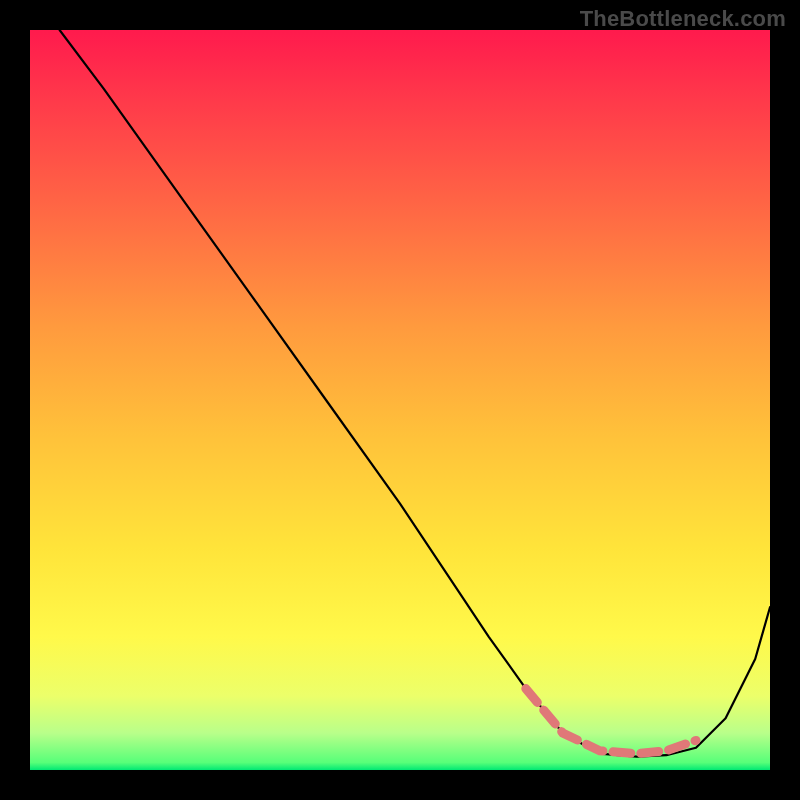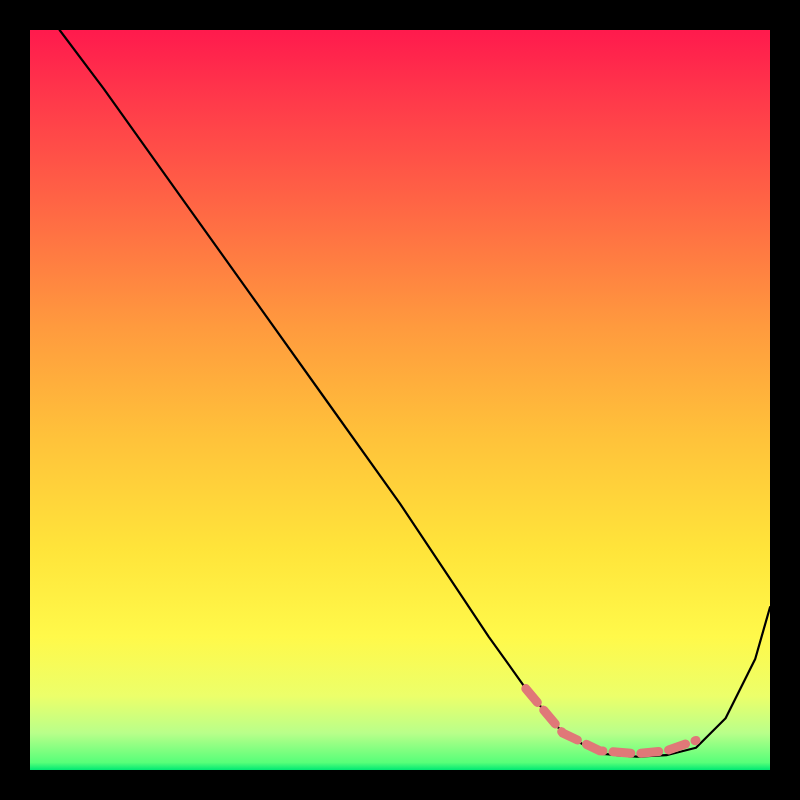--- a/index.html
+++ b/index.html
@@ -57,19 +57,20 @@
     stroke: #e07878;
     stroke-width: 9;
     stroke-linecap: round;
     stroke-dasharray: 18 10;
   }
 </style>
 </head>
 <body>
 
 <div class="canvas">
+  <div class="watermark">TheBottleneck.com</div>
   <div class="plot-area">
     <svg class="curve" viewBox="0 0 740 740">
       <path id="main-curve" class="curve-path" d="M29.6 0.0 L74.0 59.2 L148.0 162.8 L222.0 266.4 L296.0 370.0 L370.0 473.6 L429.2 562.4 L458.8 606.8 L495.8 658.6 L532.8 703.0 L569.8 723.7 L606.8 726.7 L636.4 725.2 L666.0 717.8 L695.6 688.2 L725.2 629.0 L740.0 577.2"></path>
       <path id="blob-curve" class="blob-line" d="M495.8 658.6 L532.8 703.0 L569.8 720.8 L606.8 723.7 L636.4 720.8 L666.0 710.4"></path>
     </svg>
   </div>
 </div>
 
 </body></html>

